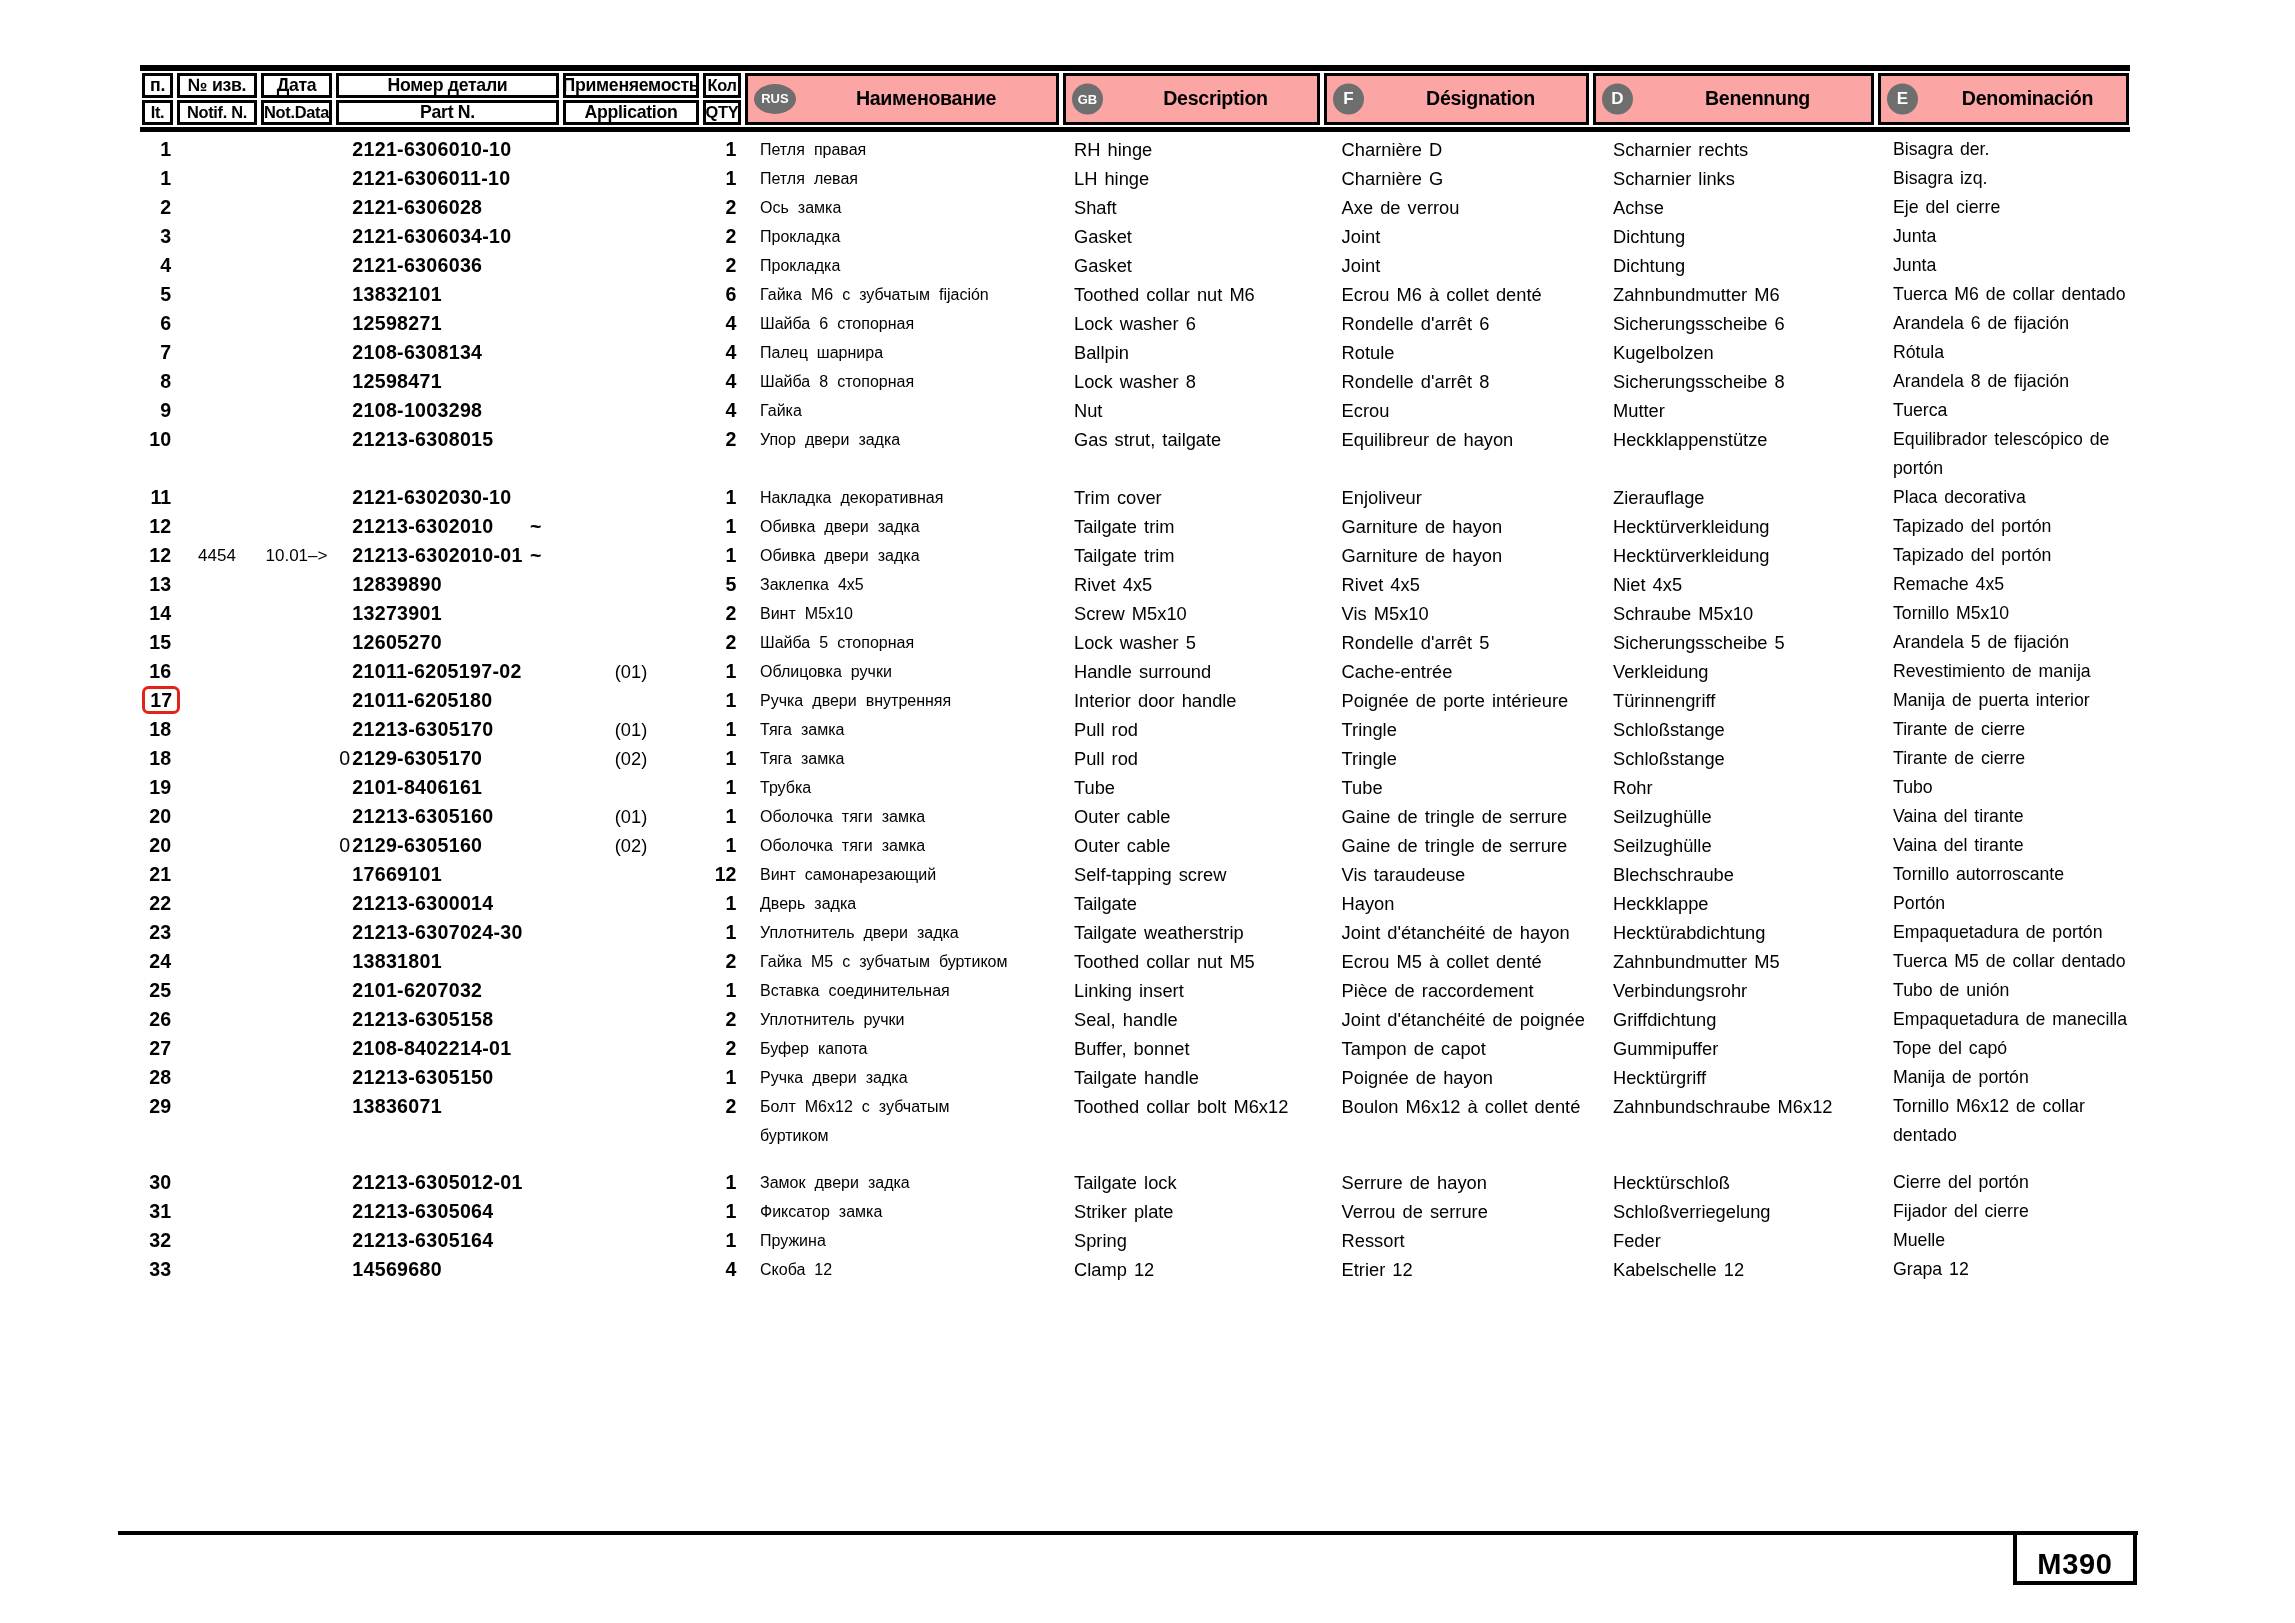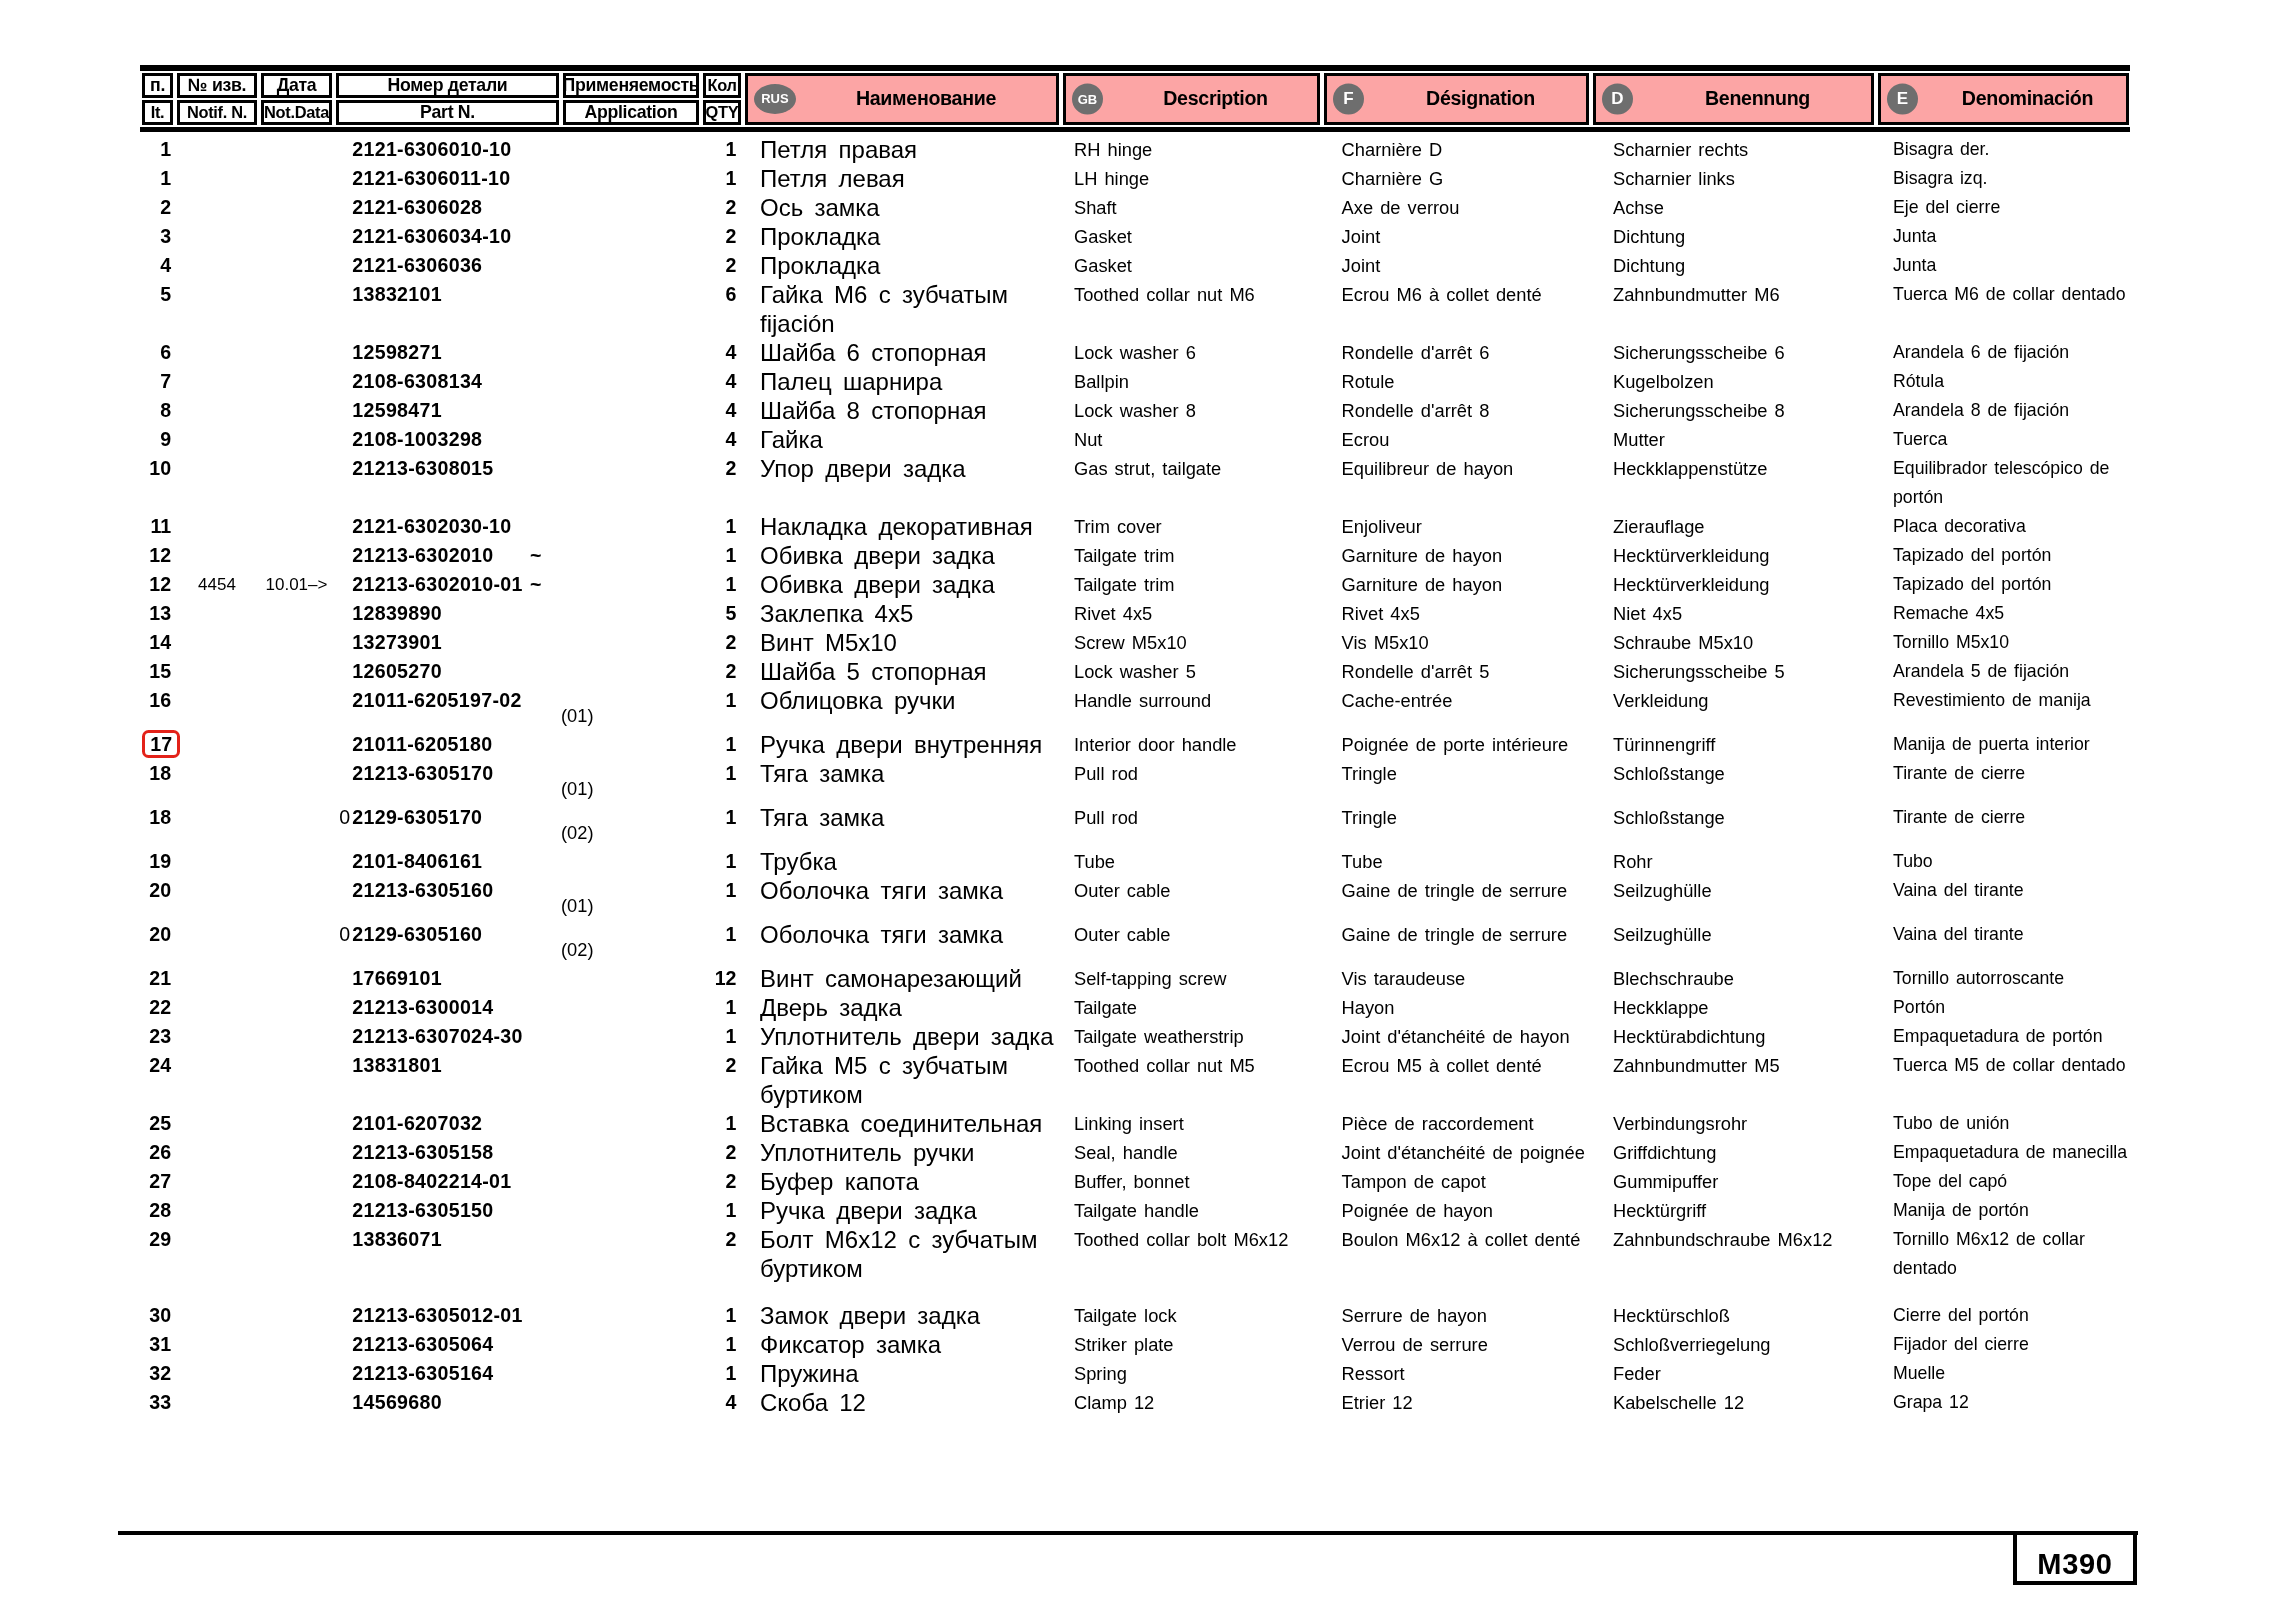--- a/index.html
+++ b/index.html
@@ -33,23 +33,23 @@
   .tbody{ position:absolute; left:140px; top:135px; width:1990px; }
   .tr{ min-height:29px; }
   .tr.gap{ margin-top:18.3px; }
   .td{ line-height:29px; white-space:pre-line; }
   .c-it  { text-align:right; padding-right:3.9px;  font-weight:bold; font-size:19.6px; }
   .c-notif{ text-align:center; font-size:17px; }
   .c-date { text-align:center; font-size:17px; white-space:nowrap; }
   .c-part { position:relative; padding-left:18.3px; font-weight:bold; font-size:19.6px; letter-spacing:0.3px; white-space:nowrap; }
   .c-part .tilde{ position:absolute; left:196px; top:0; font-weight:bold; }
   .c-part .prefix{ position:absolute; left:5.2px; top:0; font-weight:400; }
-  .c-app { font-size:18.3px;margin-top:15px; }
+  .c-app { text-align:center; font-size:18.3px; }
   .c-qty { text-align:right; padding-right:6.5px; font-weight:bold; font-size:19.6px; }
-  .c-rus { padding-left:17px; font-size:24px; word-spacing:4.6px; }
+  .c-rus { padding-left:17px; font-size:16px; word-spacing:4.6px; }
   .c-gb  { padding-left:13px; font-size:18.3px; word-spacing:2px; }
   .c-f   { padding-left:19.6px; font-size:18.3px; word-spacing:2px; }
   .c-d   { padding-left:22px; font-size:18.3px; word-spacing:2px; }
   .c-e   { padding-left:17px; font-size:17.7px; word-spacing:2px; }
   .red-box{ display:inline-block; border:3.3px solid var(--red); border-radius:6.5px; padding:0 5.2px;
             margin-right:-9.2px; line-height:22px; }
 
   
   .footer-line{ position:absolute; left:118px; top:1531px; width:2020px; height:3.9px; background:#000; }
   .page-code-box{ position:absolute; left:2013px; top:1531px; width:124px; height:54px; border:4.6px solid #000;

